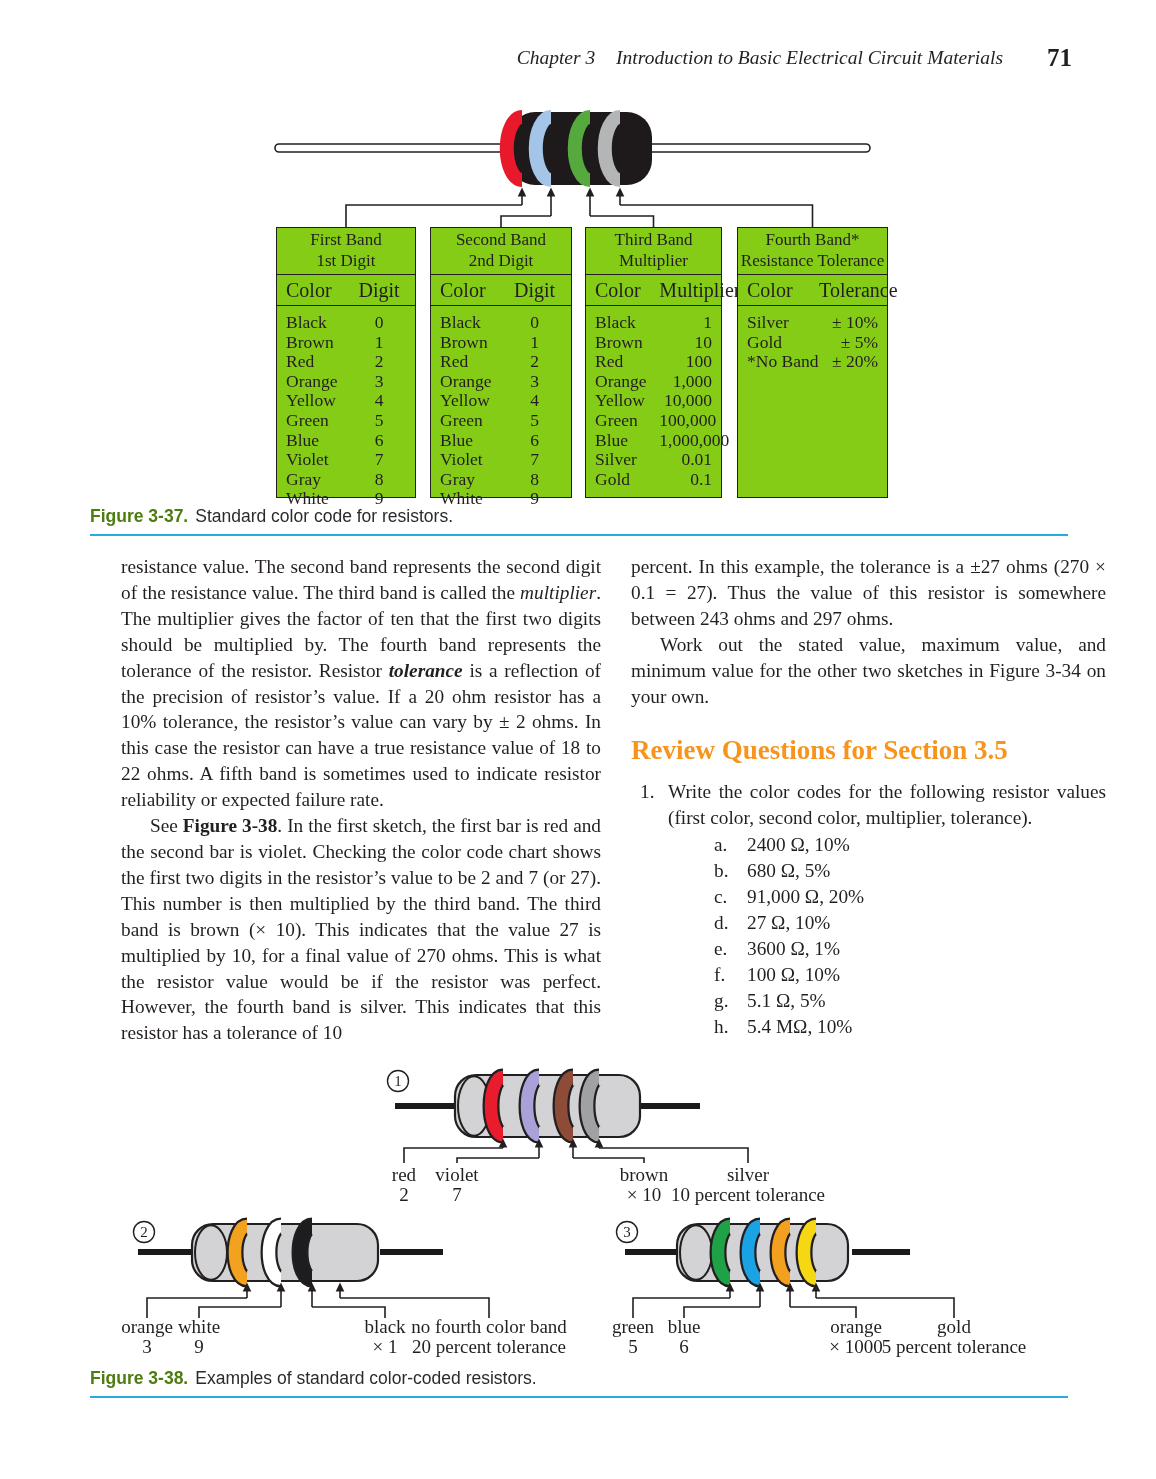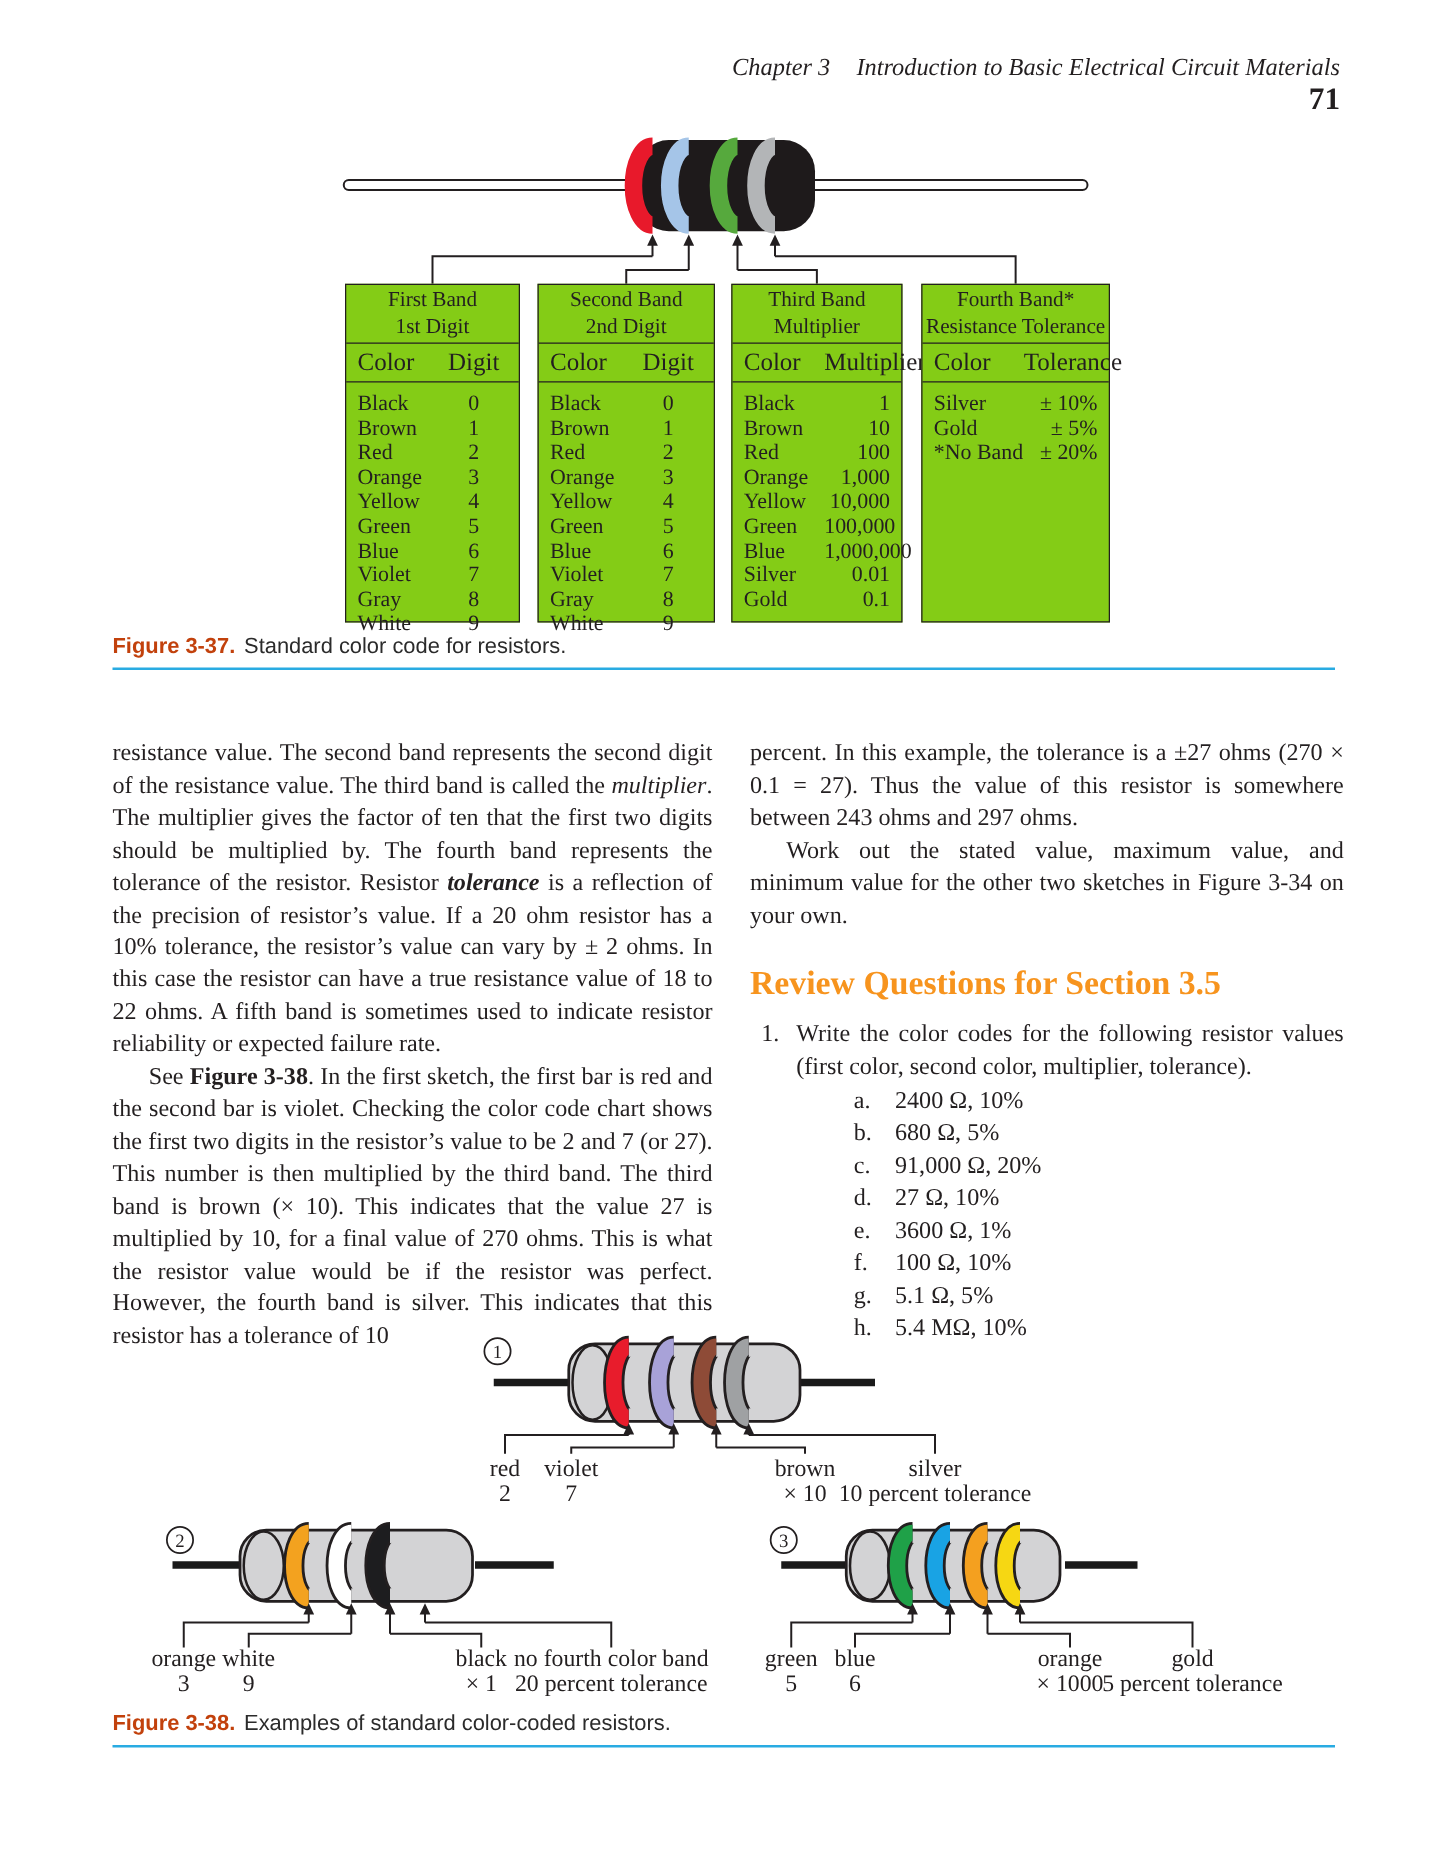--- a/index.html
+++ b/index.html
@@ -1,21 +1,21 @@
 <!DOCTYPE html>
 <html><head>
 <meta charset="utf-8">
 <style>
   html,body{margin:0;padding:0;background:#ffffff;}
   body{position:relative;width:1156px;height:1479px;overflow:hidden;
        font-family:"Liberation Serif",serif;color:#231f20;}
 
   
   #header{position:absolute;left:0;top:44px;width:1072px;display:flex;
-          justify-content:flex-end;align-items:flex-end;flex-direction:column;}
+          justify-content:flex-end;align-items:center;}
   #chapter-line{font-style:italic;font-size:19.5px;}
   #chapter-line .sp{display:inline-block;width:16px;}
   #page-num{font-weight:bold;font-size:25px;margin-left:44px;font-style:normal;}
 
   
   #fig37svg{position:absolute;left:90px;top:100px;}
   #fig38svg{position:absolute;left:80px;top:1050px;}
 
   
   .band-table{position:absolute;top:227px;height:271px;border:1.7px solid #231f20;
@@ -26,26 +26,26 @@
            padding:2px 9px 3px;border-bottom:1.7px solid #231f20;margin-top:2px;}
   .bt-rows{padding:7px 9px 0;}
   .bt-row{display:flex;justify-content:space-between;font-size:17.5px;line-height:19.6px;}
   .bt-cols .v,.bt-row .v{width:45%;text-align:center;}
   .bt-2 .v,.bt-3 .v{text-align:right;}
   .bt-cols .c,.bt-row .c{text-align:left;white-space:nowrap;}
 
   
   .fig-caption{position:absolute;font-family:"Liberation Sans",sans-serif;
                font-size:17.5px;color:#2b2b2b;}
-  .fig-label{color:#c2410c;font-weight:bold;margin-right:7px;margin-top:36px;}
+  .fig-label{color:#4d7c0f;font-weight:bold;margin-right:7px;margin-top:36px;}
   .rule{position:absolute;height:2px;background:#29abe2;}
 
   
-  .col{position:absolute;top:590px;text-align:justify;font-size:19.3px;
-       line-height:25.9px;}
+  .col{position:absolute;top:554px;text-align:justify;font-size:19.3px;
+       line-height:25.9px;margin-left:31px;}
   #col-left{left:90px;width:480px;}
   #col-right{left:600px;width:475px;}
   .para{margin:0;}
   .para.indent{text-indent:29px;}
   .rs-i{font-style:italic;}
   .rs-b{font-weight:bold;}
   .rs-bi{font-weight:bold;font-style:italic;}
 
   #review-heading{font-size:27px;font-weight:bold;color:#f7941e;
                   margin:27px 0 15px;text-align:left;line-height:28px;}

